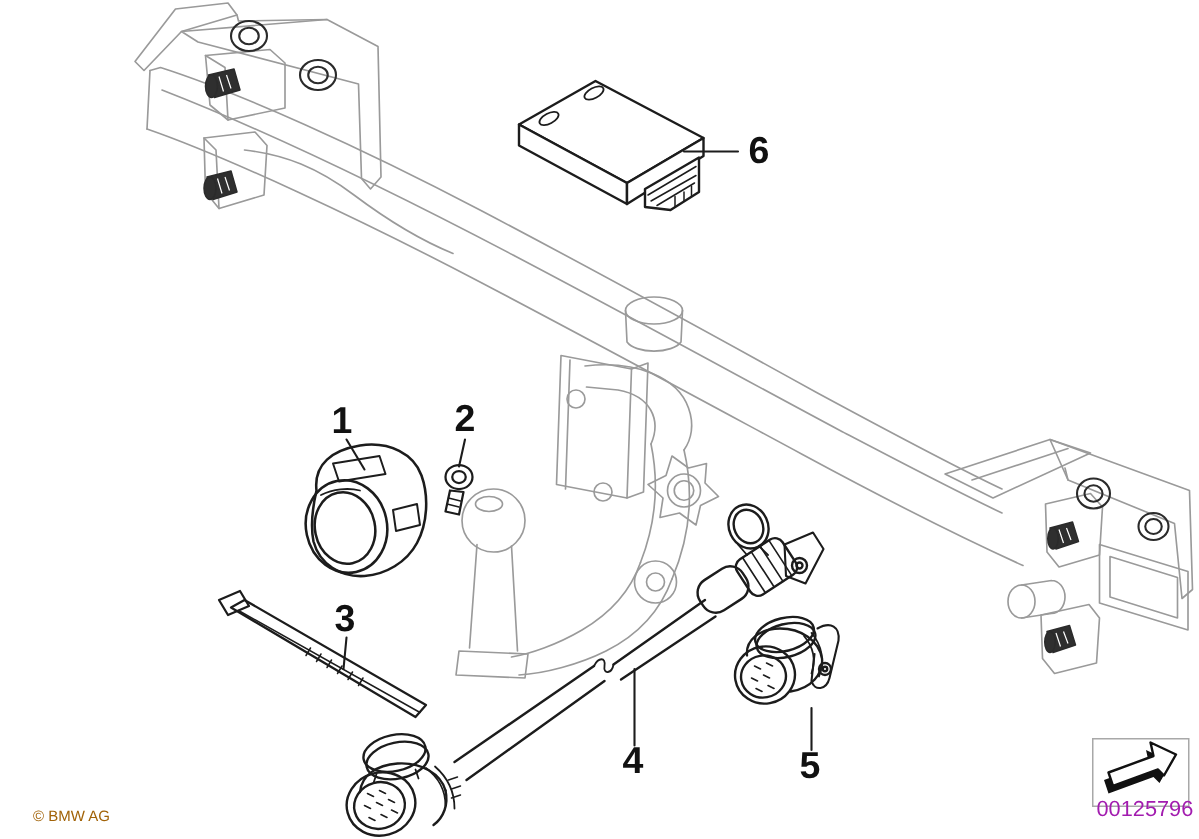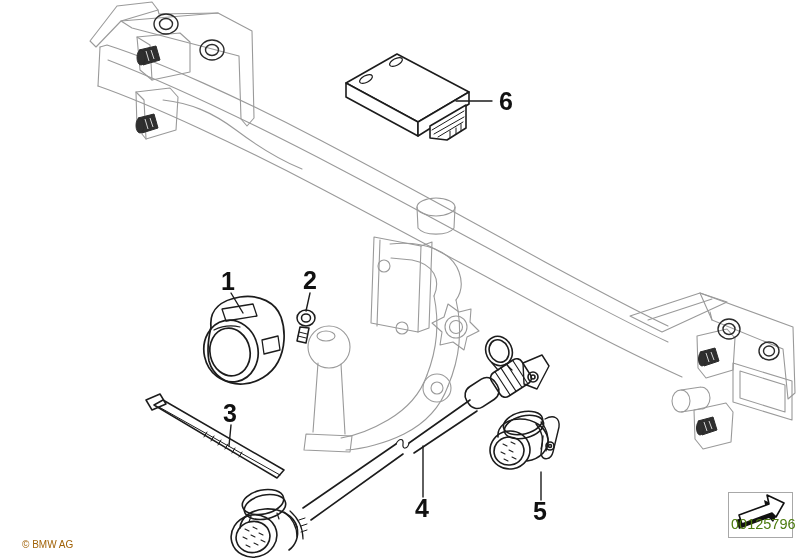--- a/index.html
+++ b/index.html
@@ -16,22 +16,22 @@
     transform:translate(-50%,-50%);
     font-size:25px;font-weight:bold;color:#111;
     line-height:1;letter-spacing:0;
     user-select:none;
   }
   .copyright{
     position:absolute;left:22px;top:539px;
     font-size:10px;color:#a16207;
   }
   .docnum{
-    position:absolute;left:731px;top:516px;width:64px;
-    font-size:14.5px;color:#4d7c0f;text-align:right;
+    position:absolute;left:731px;top:532px;width:64px;
+    font-size:14.5px;color:#a21caf;text-align:right;
   }
   .navbox{
     position:absolute;left:728px;top:492px;width:65px;height:46px;
     border:1px solid #a8a8a8;background:#fff;box-sizing:border-box;
   }
 </style>
 </head>
 <body>
 
 <div class="stage">

